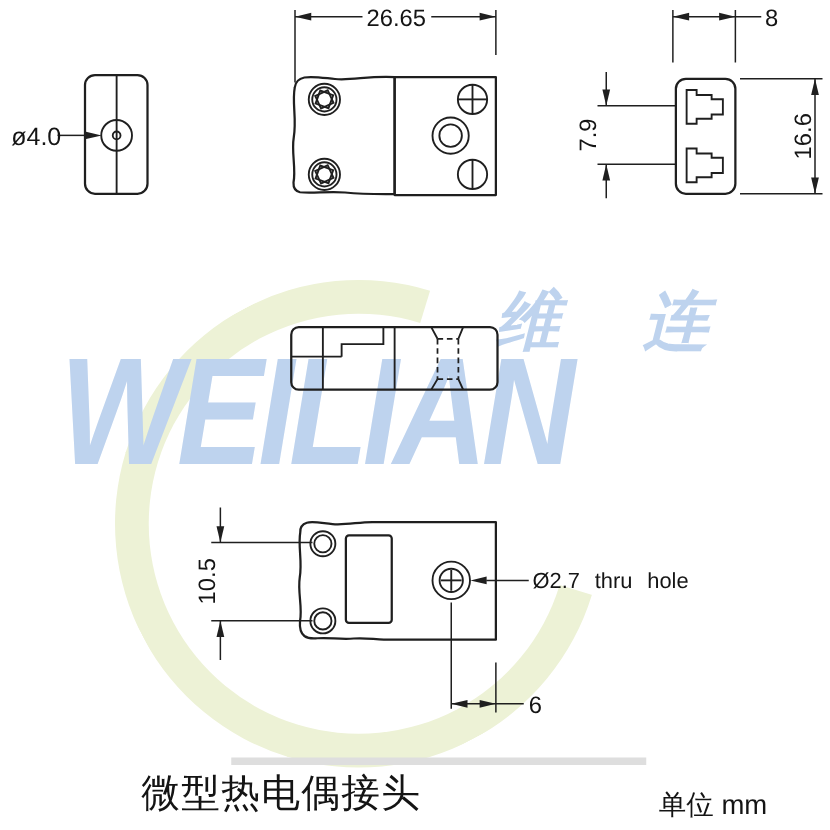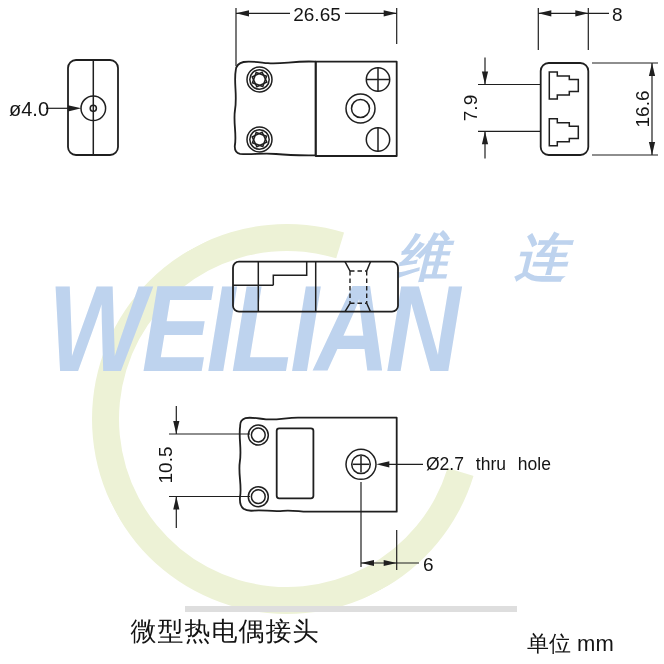--- a/index.html
+++ b/index.html
@@ -43,21 +43,21 @@
   svg.draw .detail{fill:none;stroke:currentColor;stroke-width:1.5;}
   svg.draw .hidden-line{fill:none;stroke:currentColor;stroke-width:1.4;stroke-dasharray:4.5 3;}
   svg.draw .dim{fill:none;stroke:currentColor;stroke-width:1.2;}
   svg.draw .ah{fill:currentColor;stroke:none;}
   svg.draw text{fill:#151515;font-family:"Liberation Sans",sans-serif;}
   .dim-text{font-size:19px;}
   .label-text{font-size:20px;}
   .note-text{font-size:17.5px;word-spacing:7px;}
   .caption{
     position:absolute;left:0;top:614px;width:450px;text-align:center;
-    font-size:26px;color:#141414;letter-spacing:1px;white-space:nowrap;
+    font-size:31px;color:#141414;letter-spacing:1px;white-space:nowrap;
   }
   .units{
     position:absolute;left:527px;top:629px;
     font-size:22px;color:#141414;white-space:nowrap;
   }
 </style>
 </head>
 <body>
 
 <div class="stage">

